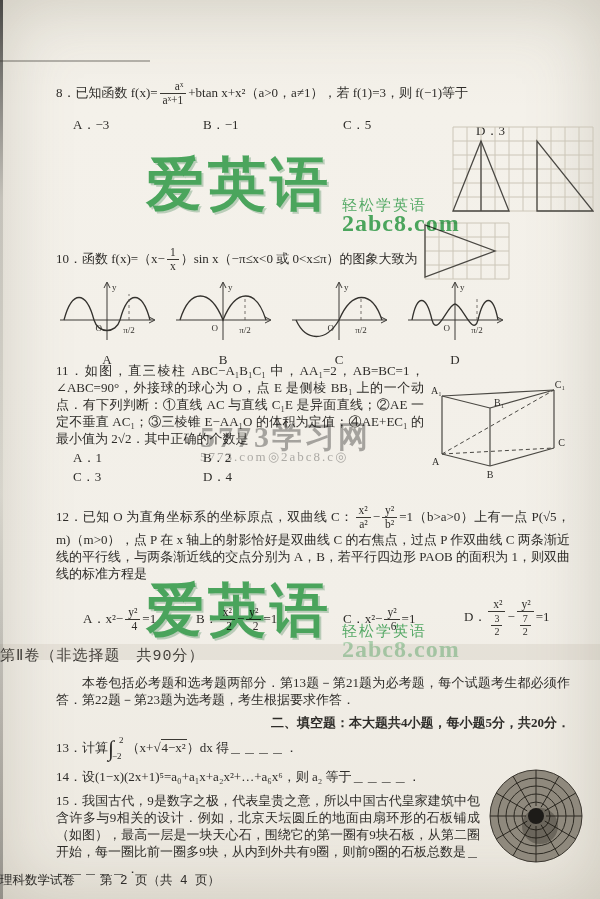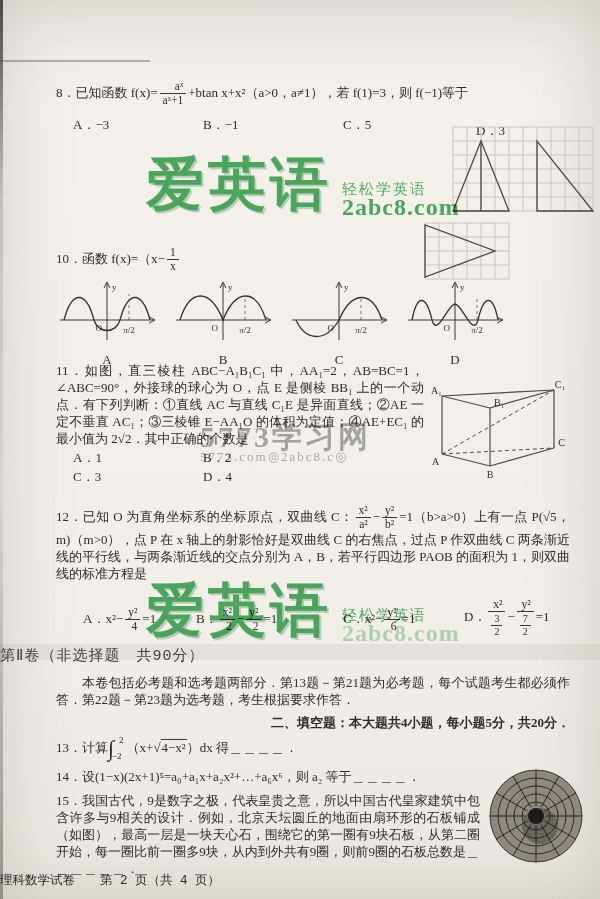--- a/index.html
+++ b/index.html
@@ -45,21 +45,21 @@
   .fr{float:right;width:140px;height:116px;margin:8px 0 4px 6px;}
   .edge{stroke:#4a4843;stroke-width:1.2;fill:none;}
   .edge-dash{stroke:#4a4843;stroke-width:1;stroke-dasharray:4 3;fill:none;}
   .vlabel{font-size:10px;fill:#2e2c29;font-family:"Liberation Serif",serif;}
   .ring{fill:none;stroke:#2c2922;stroke-width:1;}
   .spoke{stroke:#2c2922;stroke-width:1;}
   
   .wm{position:absolute;z-index:6;pointer-events:none;mix-blend-mode:multiply;white-space:nowrap;}
   .wm-big{font-size:58px;font-weight:bold;letter-spacing:4px;color:#2fa14b;opacity:.85;
           text-shadow:2px 2px 0 rgba(20,110,50,.3);}
-  .wm-side{display:inline-block;vertical-align:top;margin:4px 0 0 10px;}
+  .wm-side{display:inline-block;vertical-align:top;margin:20px 0 0 10px;}
   .wm-sub{display:block;font-size:15px;color:#2fa14b;opacity:.8;letter-spacing:2px;}
   .wm-url{display:block;font-size:24px;color:#2fa14b;opacity:.85;font-weight:bold;letter-spacing:1px;}
   .wm.gray .wm-big2{display:block;font-size:30px;font-weight:bold;color:rgba(105,105,105,.55);letter-spacing:3px;}
   .wm.gray .wm-url2{display:block;font-size:13px;color:rgba(105,105,105,.5);letter-spacing:2px;margin-top:2px;}
   .wm.faint .wm-url{opacity:.35;}
   
   .edge-left{position:absolute;left:0;top:0;width:3px;height:100%;z-index:7;
     background:linear-gradient(180deg,rgba(25,25,25,.75),rgba(25,25,25,.15) 22%,rgba(25,25,25,.05) 55%,rgba(25,25,25,.35));}
   .topline{position:absolute;left:0;top:60px;width:150px;height:2px;background:rgba(60,58,52,.35);z-index:7;}
   .fold-line{position:absolute;left:0;top:644px;width:100%;height:16px;background:rgba(175,168,152,.18);z-index:1;}
@@ -89,21 +89,21 @@
     <polygon class="shape" points="29,15 1,85 57,85"></polygon>
     <line class="shape" x1="29" y1="15" x2="29" y2="85"></line>
     <polygon class="shape" points="85,15 85,85 141,85"></polygon>
   </svg>
   <svg class="fig" style="left:424px;top:222px" width="86" height="58" viewBox="0 0 86 58">
     <path class="grid" d="M1,1H85M1,15H85M1,29H85M1,43H85M1,57H85M1,1V57M15,1V57M29,1V57M43,1V57M57,1V57M71,1V57M85,1V57"></path>
     <polygon class="shape" points="1,3 1,55 71,29"></polygon>
   </svg>
 
   <div class="blk" style="top:246px">
-    <span>10．函数 f(x)=（x−</span><span class="frac"><span class="num">1</span><span class="den">x</span></span>
+    <span>10．函数 f(x)=（x−</span><span class="frac"><span class="num">1</span><span class="den">x</span></span><span>）sin x（−π≤x&lt;0 或 0&lt;x≤π）的图象大致为</span>
   </div>
 
   <div class="blk graphs" style="top:278px">
     <div class="graph">
       <svg width="102" height="66" viewBox="0 0 102 66">
         <line class="ax" x1="51" y1="5" x2="51" y2="62"></line>
           <polyline class="ax" points="48,10 51,4 54,10"></polyline>
         <line class="ax" x1="4" y1="42" x2="98" y2="42"></line>
           <polyline class="ax" points="93,39 99,42 93,45"></polyline>
         <path class="curve" d="M8,42 C16,12 30,12 38,42 C42,56 60,56 64,42 C72,12 86,12 94,42"></path>

